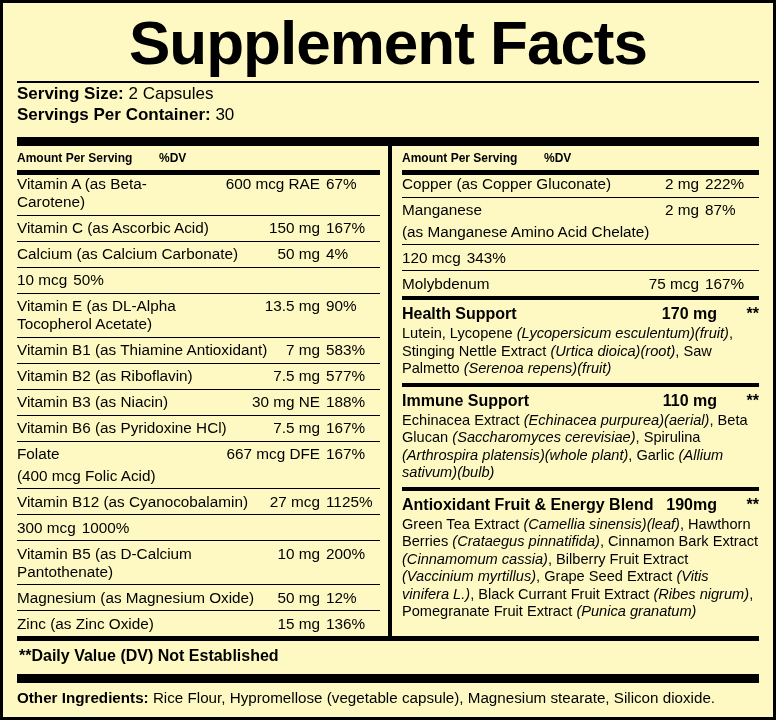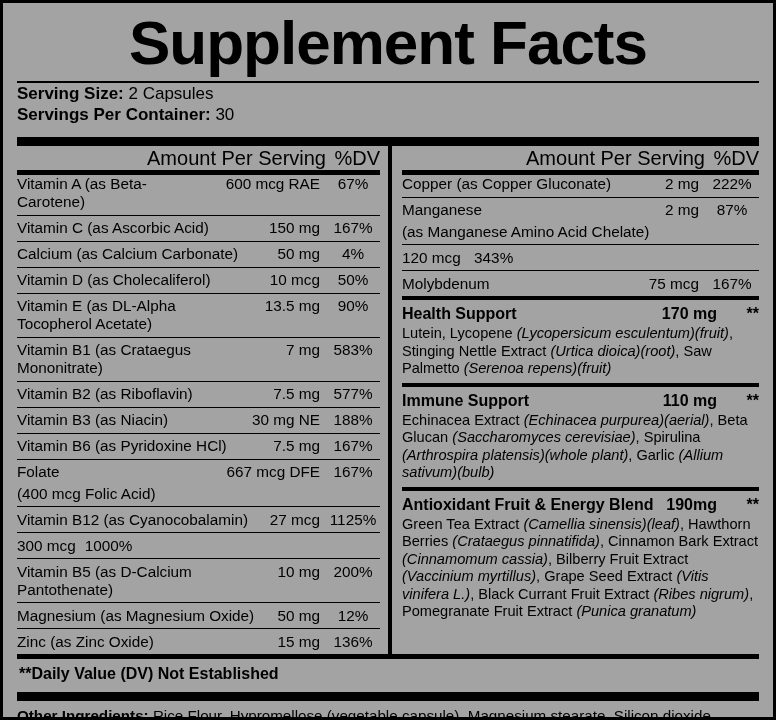--- a/index.html
+++ b/index.html
@@ -9,21 +9,21 @@
   }
   body {
     font-family: "Liberation Sans", sans-serif;
     color: #000000;
   }
   #panel {
     position: relative;
     width: 776px;
     height: 720px;
     box-sizing: border-box;
-    background: #a3a3a3;
+    background: #fef9c3;
     border: 3px solid #000000;
     overflow: hidden;
   }
   .inner {
     padding: 6px 14px 0 14px;
   }
   .title {
     font-family: "Liberation Sans", sans-serif;
     font-weight: bold;
     font-size: 62px;
@@ -64,25 +64,25 @@
     padding-right: 8px;
   }
   .col-right {
     width: 50%;
     box-sizing: border-box;
     padding-left: 10px;
     border-left: 4px solid #000;
   }
   .col-head {
     display: flex;
-    font-weight: normal;
-    font-size: 20px;
+    font-weight: bold;
+    font-size: 12px;
     line-height: 18px;
     padding: 3px 0 3px 0;
-    justify-content: flex-end;
+    justify-content: flex-start;
   }
   .col-head .aps {
     text-align: right;
   }
   .col-head .dv {
     width: 54px;
     text-align: right;
   }
   .row {
     display: flex;
@@ -102,21 +102,21 @@
   }
   .row .amt {
     flex: 0 0 auto;
     text-align: right;
     white-space: nowrap;
     padding-right: 6px;
   }
   .row .dv {
     flex: 0 0 auto;
     width: 54px;
-    text-align: center;
+    text-align: left;
     white-space: nowrap;
   }
   .sub {
     font-size: 15.3px;
     line-height: 18px;
     text-align: left;
     padding: 0 60px 3.5px 0;
   }
   .blend-head {
     display: flex;
@@ -192,31 +192,30 @@
           <span class="name">Vitamin C (as Ascorbic Acid)</span>
           <span class="amt">150 mg</span>
           <span class="dv">167%</span>
         </div>
         <div class="row">
           <span class="name">Calcium (as Calcium Carbonate)</span>
           <span class="amt">50 mg</span>
           <span class="dv">4%</span>
         </div>
         <div class="row">
-          <span class="name">Vitamin D (as Cholecaliferol)</span>
           <span class="amt">10 mcg</span>
           <span class="dv">50%</span>
         </div>
         <div class="row">
           <span class="name">Vitamin E (as DL-Alpha Tocopherol Acetate)</span>
           <span class="amt">13.5 mg</span>
           <span class="dv">90%</span>
         </div>
         <div class="row">
-          <span class="name">Vitamin B1 (as Crataegus Mononitrate)</span>
+          <span class="name">Vitamin B1 (as Thiamine Antioxidant)</span>
           <span class="amt">7 mg</span>
           <span class="dv">583%</span>
         </div>
         <div class="row">
           <span class="name">Vitamin B2 (as Riboflavin)</span>
           <span class="amt">7.5 mg</span>
           <span class="dv">577%</span>
         </div>
         <div class="row">
           <span class="name">Vitamin B3 (as Niacin)</span>

